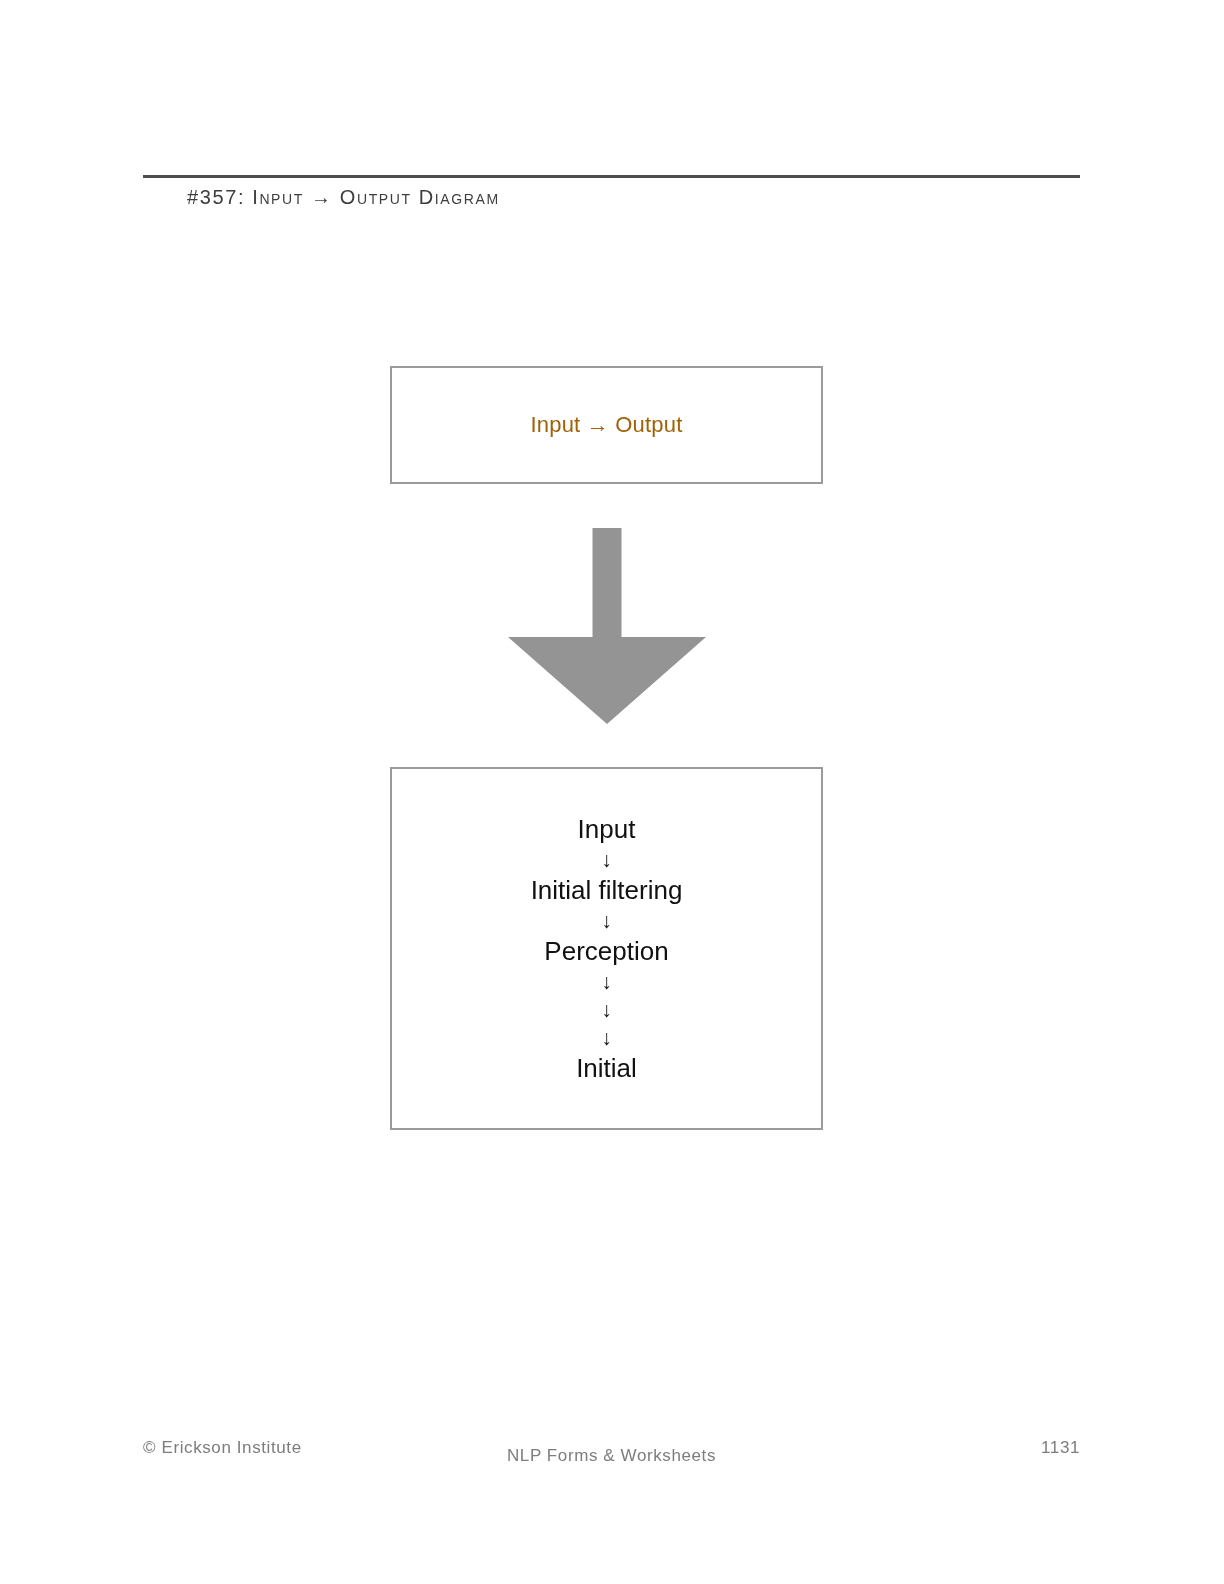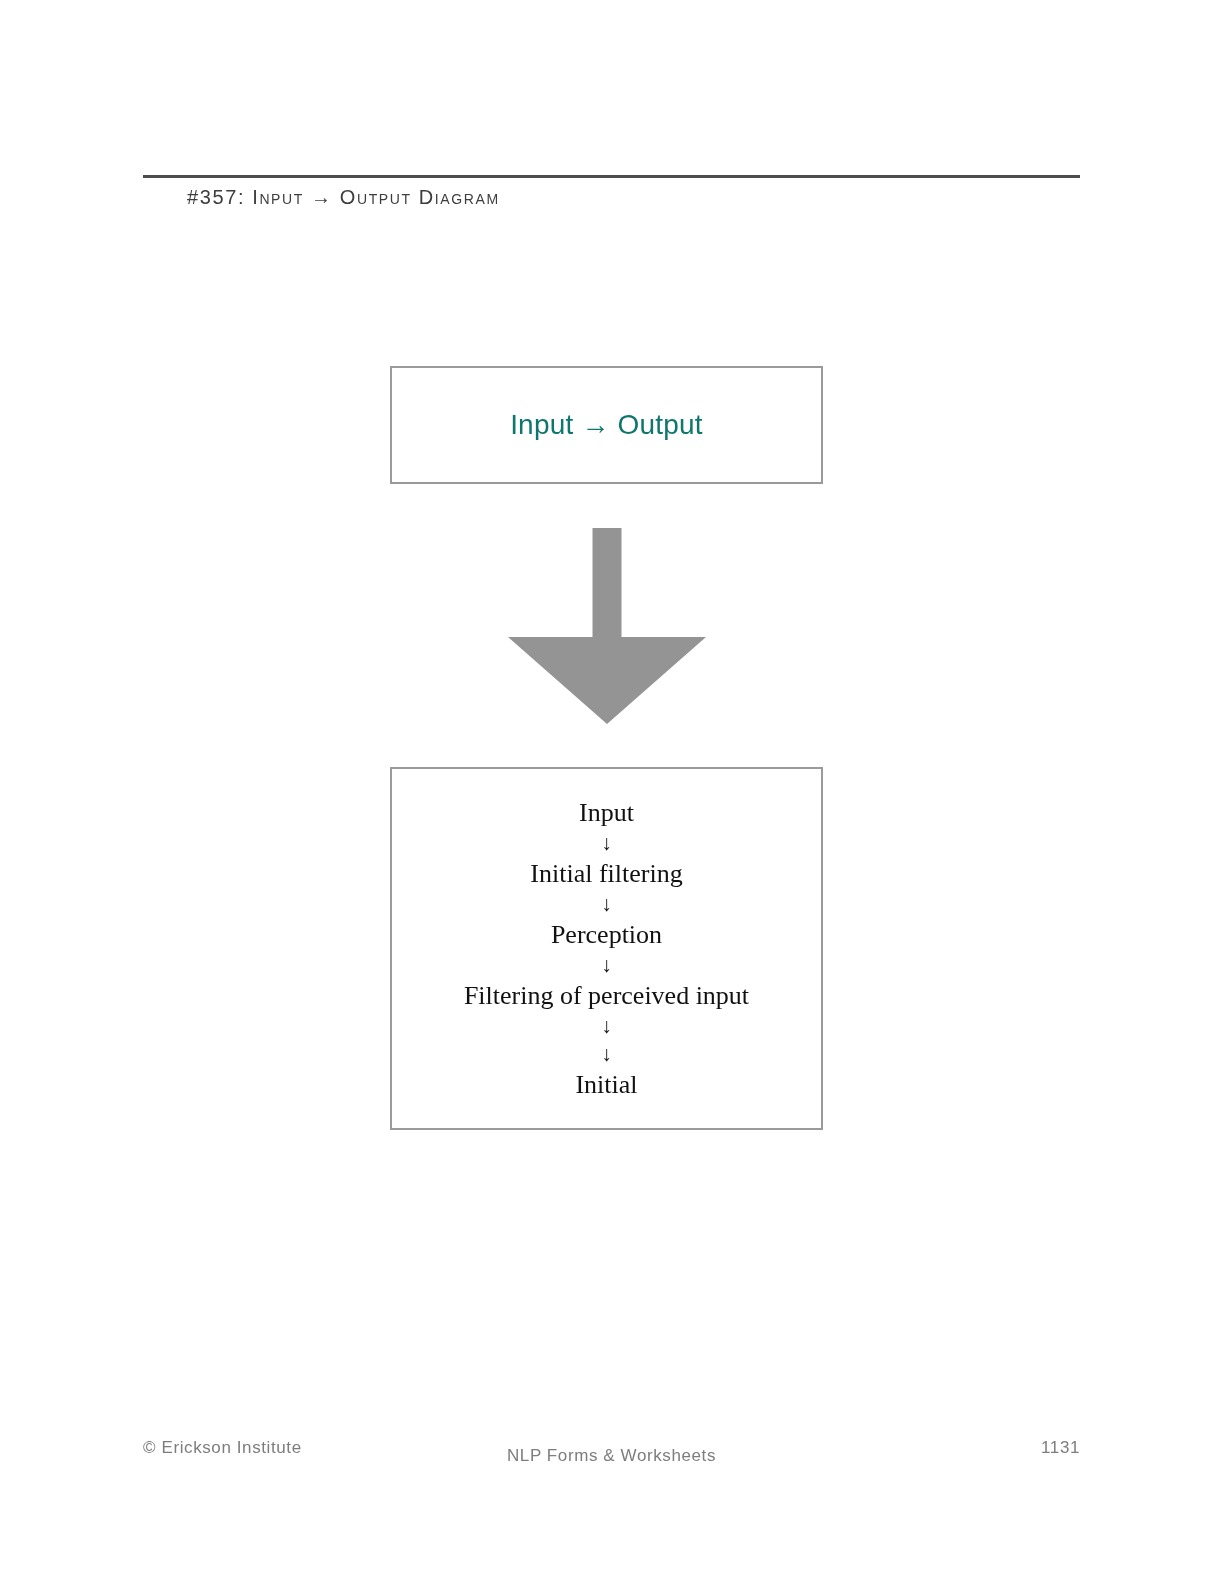--- a/index.html
+++ b/index.html
@@ -60,36 +60,35 @@
     justify-content: center;
   }
 
   #box-input-output {
     left: 390px;
     top: 366px;
     width: 433px;
     height: 118px;
   }
   #box-input-output .box-text {
-    font-size: 28px;
+    font-size: 22px;
     line-height: 34px;
-    color: #0f766e;
+    color: #a16207;
     letter-spacing: 0.2px;
     white-space: nowrap;
   }
 
   #box-process-flow {
     left: 390px;
     top: 767px;
     width: 433px;
     height: 363px;
     flex-direction: column;
     justify-content: center;
     padding: 18px 0;
-    font-family: Liberation Serif, serif;
   }
   .flow-list {
     display: flex;
     flex-direction: column;
     align-items: center;
     width: 100%;
   }
   .flow-step {
     font-size: 26px;
     line-height: 33px;
@@ -169,21 +168,20 @@
   </svg>
 
   <div class="diagram-box" id="box-process-flow">
     <div class="flow-list">
       <div class="flow-step">Input</div>
       <div class="flow-arrow">↓</div>
       <div class="flow-step">Initial filtering</div>
       <div class="flow-arrow">↓</div>
       <div class="flow-step">Perception</div>
       <div class="flow-arrow">↓</div>
-      <div class="flow-step">Filtering of perceived input</div>
       <div class="flow-arrow">↓</div>
       <div class="flow-arrow">↓</div>
       <div class="flow-step">Initial</div>
     </div>
   </div>
 
 </div>
 
 <div id="page-footer">
   <div id="footer-left">© Erickson Institute</div>

